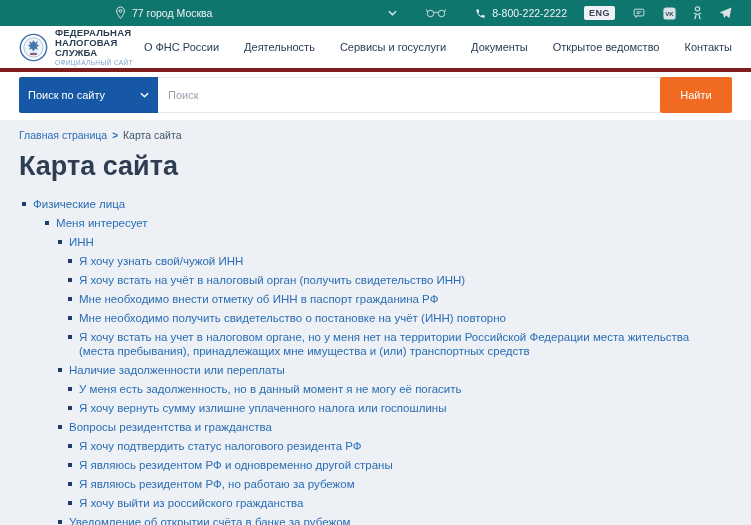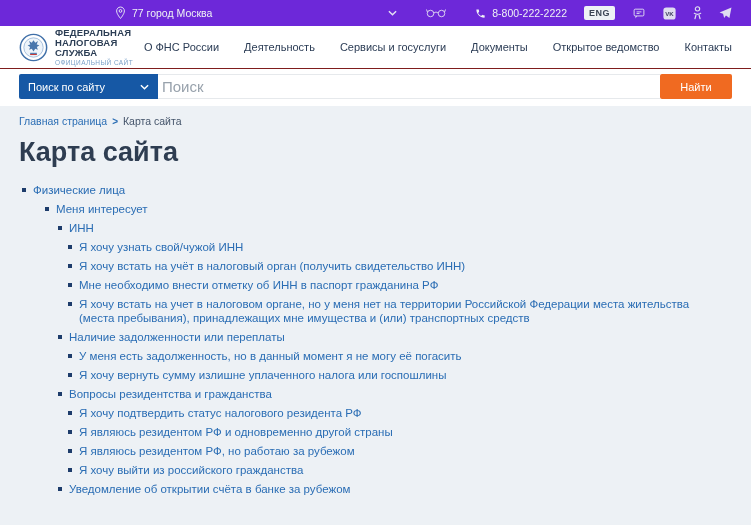--- a/index.html
+++ b/index.html
@@ -4,55 +4,55 @@
 <style>
   html,body{margin:0;padding:0;}
   body{
     width:751px;height:525px;overflow:hidden;
     font-family:"Liberation Sans",sans-serif;
     background:#edf1f5;
     -webkit-font-smoothing:antialiased;
   }
   
   .topbar{
-    height:26px;background:#6d28d9;display:flex;align-items:center;
+    height:26px;background:#0f766e;display:flex;align-items:center;
     padding:0 19px;color:#eef1f5;font-size:10.5px;gap:41px;
   }
   .loc{display:flex;align-items:center;gap:6px;margin-left:96px;cursor:pointer;}
   .tb-right{margin-left:auto;display:flex;align-items:center;gap:17px;}
   .tb-ico{display:flex;align-items:center;opacity:.92;cursor:pointer;}
   .phone{display:flex;align-items:flex-end;gap:6px;}
   .lang-btn{
     background:#eef1f5;color:#3b4354;font-weight:bold;font-size:9px;
     padding:2px 5px;border-radius:2px;letter-spacing:.5px;cursor:pointer;
   }
   .gap-l{margin-left:12px;}
   
   .header{
     height:42px;background:#ffffff;display:flex;align-items:center;
-    padding:0 19px;border-bottom:1px solid #7f1d1d;
+    padding:0 19px;border-bottom:4px solid #7f1d1d;
   }
   .logo{display:flex;align-items:center;gap:7px;cursor:pointer;}
   .logo-txt{line-height:1.05;}
   .logo-name{font-size:9.5px;font-weight:bold;color:#2c3e55;letter-spacing:.2px;}
   .logo-sub{font-size:6.5px;color:#7ba2c9;margin-top:2px;letter-spacing:.4px;}
   .main-nav{margin-left:auto;display:flex;align-items:center;gap:25px;}
   .nav-item{font-size:11px;color:#2b3c55;text-decoration:none;cursor:pointer;white-space:nowrap;}
   
   .search-band{background:#ffffff;padding:5px 19px 7px;}
-  .search-row{display:flex;height:25px;}
+  .search-row{display:flex;height:36px;}
   .search-scope{
     width:121px;background:#1658a5;color:#fff;font-size:11px;
     display:flex;align-items:center;padding:0 9px;border-radius:2px 0 0 2px;
     cursor:pointer;flex-shrink:0;
   }
   .search-scope .chev{margin-left:auto;}
   .search-input{
     flex:1;border:1px solid #e6e9ec;border-left:none;border-right:none;
-    font-size:15px;padding:0 4px;outline:none;color:#3a4556;
+    font-size:11px;padding:0 10px;outline:none;color:#3a4556;
     font-family:"Liberation Sans",sans-serif;
   }
   .search-input::placeholder{color:#98a2ac;}
   .search-btn{
     width:72px;background:#f06a21;color:#fff;border:none;font-size:11px;
     border-radius:2px;cursor:pointer;font-family:"Liberation Sans",sans-serif;
   }
   
   .content{background:#edf1f5;padding:9px 19px 0;}
   .crumbs{font-size:10.5px;display:flex;align-items:center;gap:5px;}
@@ -189,20 +189,21 @@
     <span class="crumb-cur">Карта сайта</span>
   </div>
   <h1 class="page-title">Карта сайта</h1>
   <ul class="sitemap">
       <li class="lv1"><a>Физические лица</a></li>
       <li class="lv2"><a>Меня интересует</a></li>
       <li class="lv3"><a>ИНН</a></li>
       <li class="lv4"><a>Я хочу узнать свой/чужой ИНН</a></li>
       <li class="lv4"><a>Я хочу встать на учёт в налоговый орган (получить свидетельство ИНН)</a></li>
       <li class="lv4"><a>Мне необходимо внести отметку об ИНН в паспорт гражданина РФ</a></li>
+      <li class="lv4"><a>Мне необходимо получить свидетельство о постановке на учёт (ИНН) повторно</a></li>
       <li class="lv4"><a>Я хочу встать на учет в налоговом органе, но у меня нет на территории Российской Федерации места жительства (места пребывания), принадлежащих мне имущества и (или) транспортных средств</a></li>
       <li class="lv3"><a>Наличие задолженности или переплаты</a></li>
       <li class="lv4"><a>У меня есть задолженность, но в данный момент я не могу её погасить</a></li>
       <li class="lv4"><a>Я хочу вернуть сумму излишне уплаченного налога или госпошлины</a></li>
       <li class="lv3"><a>Вопросы резидентства и гражданства</a></li>
       <li class="lv4"><a>Я хочу подтвердить статус налогового резидента РФ</a></li>
       <li class="lv4"><a>Я являюсь резидентом РФ и одновременно другой страны</a></li>
       <li class="lv4"><a>Я являюсь резидентом РФ, но работаю за рубежом</a></li>
       <li class="lv4"><a>Я хочу выйти из российского гражданства</a></li>
       <li class="lv3"><a>Уведомление об открытии счёта в банке за рубежом</a></li>

